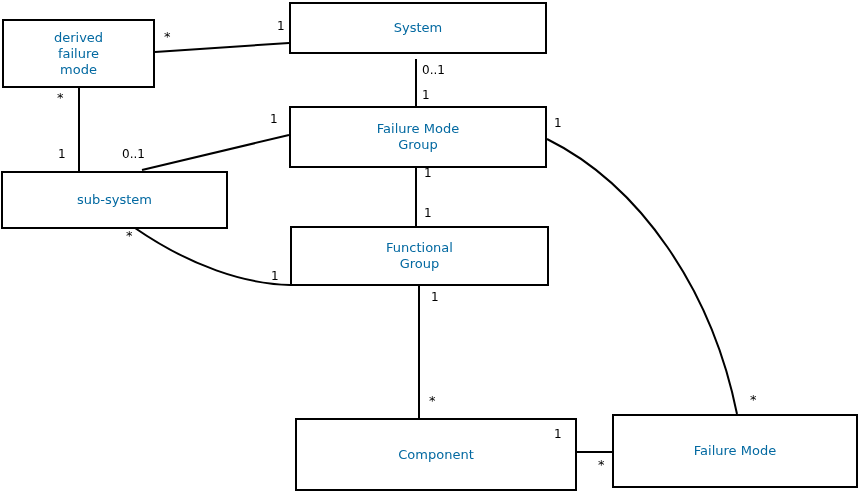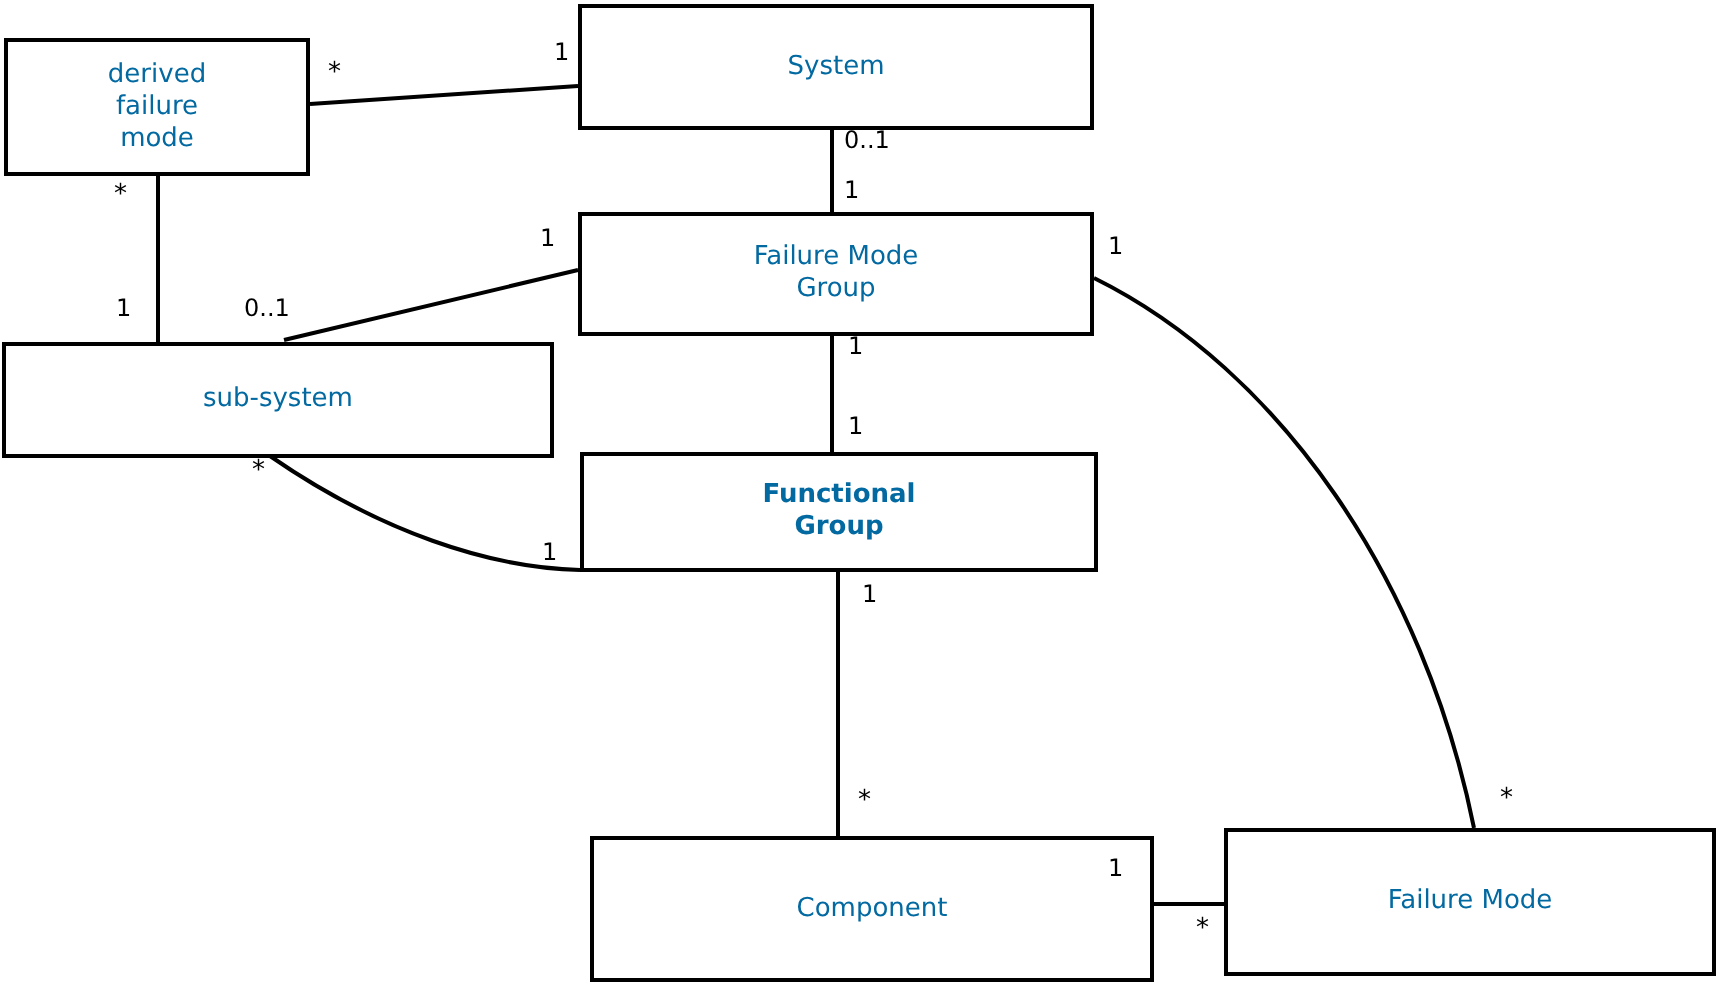--- a/index.html
+++ b/index.html
@@ -71,31 +71,31 @@
         <path d="M 548 452 L 612 452" stroke="#000000" fill="none" stroke-width="2"></path>
       </g>
   </svg>
 
   <div id="class-layer">
       <div class="uml-class" style="left: 2px; top: 19px; width: 153px; height: 69px; border-color: rgb(0, 0, 0); background: rgb(255, 255, 255);">
         <div class="class-name">derived
 failure
 mode</div>
       </div>
-      <div class="uml-class" style="left: 289px; top: 2px; width: 258px; height: 63px; border-color: rgb(0, 0, 0); background: rgb(255, 255, 255); align-items: center;">
+      <div class="uml-class" style="left: 289px; top: 2px; width: 258px; height: 52px; border-color: rgb(0, 0, 0); background: rgb(255, 255, 255); align-items: center;">
         <div class="class-name">System</div>
       </div>
       <div class="uml-class" style="left: 289px; top: 106px; width: 258px; height: 62px; border-color: rgb(0, 0, 0); background: rgb(255, 255, 255);">
         <div class="class-name">Failure Mode
 Group</div>
       </div>
-      <div class="uml-class" style="left: 1px; top: 171px; width: 276px; height: 58px; border-color: rgb(0, 0, 0); background: rgb(255, 255, 255);">
+      <div class="uml-class" style="left: 1px; top: 171px; width: 227px; height: 58px; border-color: rgb(0, 0, 0); background: rgb(255, 255, 255);">
         <div class="class-name">sub-system</div>
       </div>
-      <div class="uml-class" style="left: 290px; top: 226px; width: 259px; height: 60px; border-color: rgb(0, 0, 0); background: rgb(255, 255, 255); font-weight: bold;">
+      <div class="uml-class" style="left: 290px; top: 226px; width: 259px; height: 60px; border-color: rgb(0, 0, 0); background: rgb(255, 255, 255);">
         <div class="class-name">Functional
 Group</div>
       </div>
       <div class="uml-class" style="left: 295px; top: 418px; width: 282px; height: 73px; border-color: rgb(0, 0, 0); background: rgb(255, 255, 255);">
         <div class="class-name">Component</div>
       </div>
       <div class="uml-class" style="left: 612px; top: 414px; width: 246px; height: 74px; border-color: rgb(0, 0, 0); background: rgb(255, 255, 255);">
         <div class="class-name">Failure Mode</div>
       </div>
     </div>

